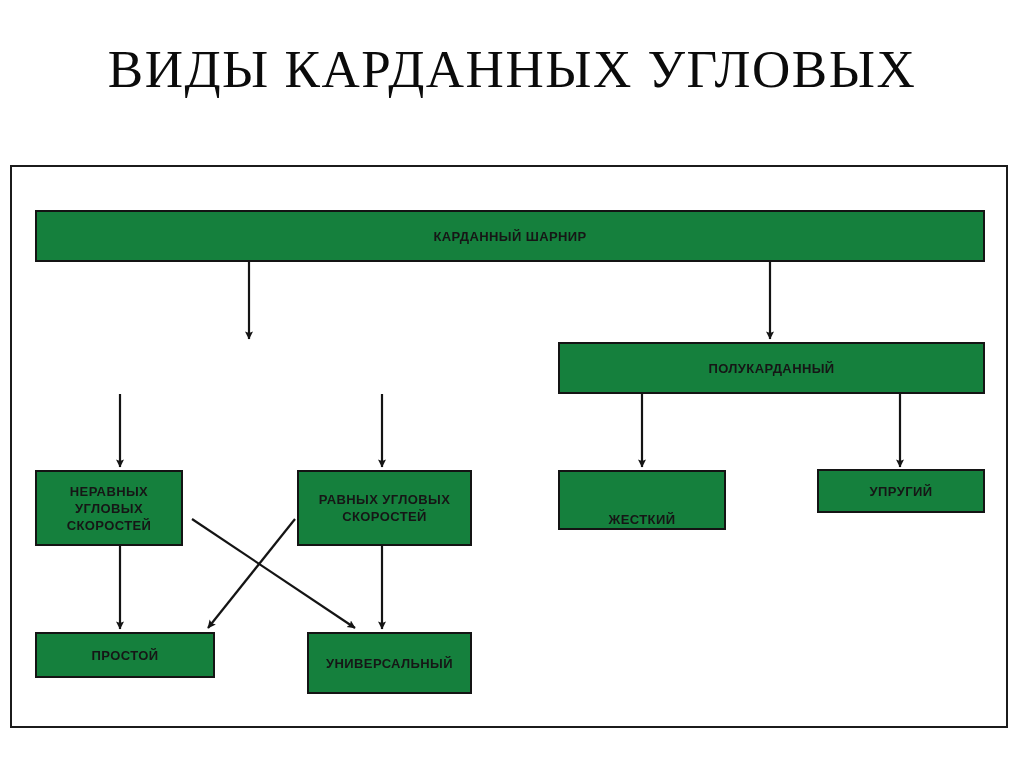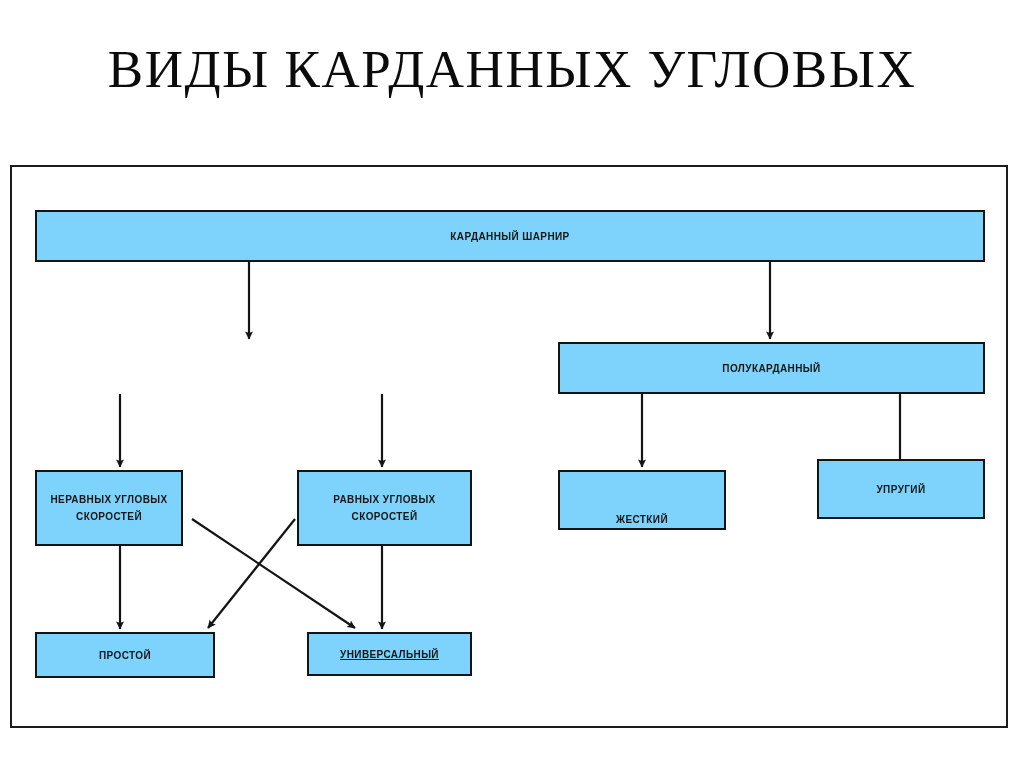--- a/index.html
+++ b/index.html
@@ -39,45 +39,45 @@
     border: 2px solid #1b1b1b;
     box-sizing: border-box;
     background: #ffffff;
   }
 
   
   .node {
     position: absolute;
     box-sizing: border-box;
     border: 2px solid #141414;
-    background: #7dd3fc;
+    background: #15803d;
     display: flex;
     align-items: center;
     justify-content: center;
     text-align: center;
     color: #161616;
     font-family: "Liberation Sans", sans-serif;
     font-weight: 700;
-    font-size: 10px;
+    font-size: 13px;
     letter-spacing: 0.4px;
     line-height: 17px;
     text-transform: uppercase;
   }
   .node .label { display: block; padding: 0 6px; }
 
   
   #node-root      { left: 23px;  top: 43px;  width: 950px; height: 52px; }
   #node-full      { left: 23px;  top: 175px; width: 442px; height: 52px; }
   #node-semi      { left: 546px; top: 175px; width: 427px; height: 52px; }
   #node-unequal   { left: 23px;  top: 303px; width: 148px; height: 76px; }
   #node-equal     { left: 285px; top: 303px; width: 175px; height: 76px; }
   #node-rigid     { left: 546px; top: 303px; width: 168px; height: 60px; align-items: flex-end; }
-  #node-elastic   { left: 805px; top: 292px; width: 168px; height: 60px; }
+  #node-elastic   { left: 805px; top: 302px; width: 168px; height: 44px; }
   #node-simple    { left: 23px;  top: 465px; width: 180px; height: 46px; }
-  #node-universal { left: 295px; top: 465px; width: 165px; height: 44px; text-decoration: underline; }
+  #node-universal { left: 295px; top: 465px; width: 165px; height: 62px; }
 
   #connectors {
     position: absolute;
     left: 0;
     top: 0;
     width: 998px;
     height: 563px;
     pointer-events: none;
   }
 </style>

